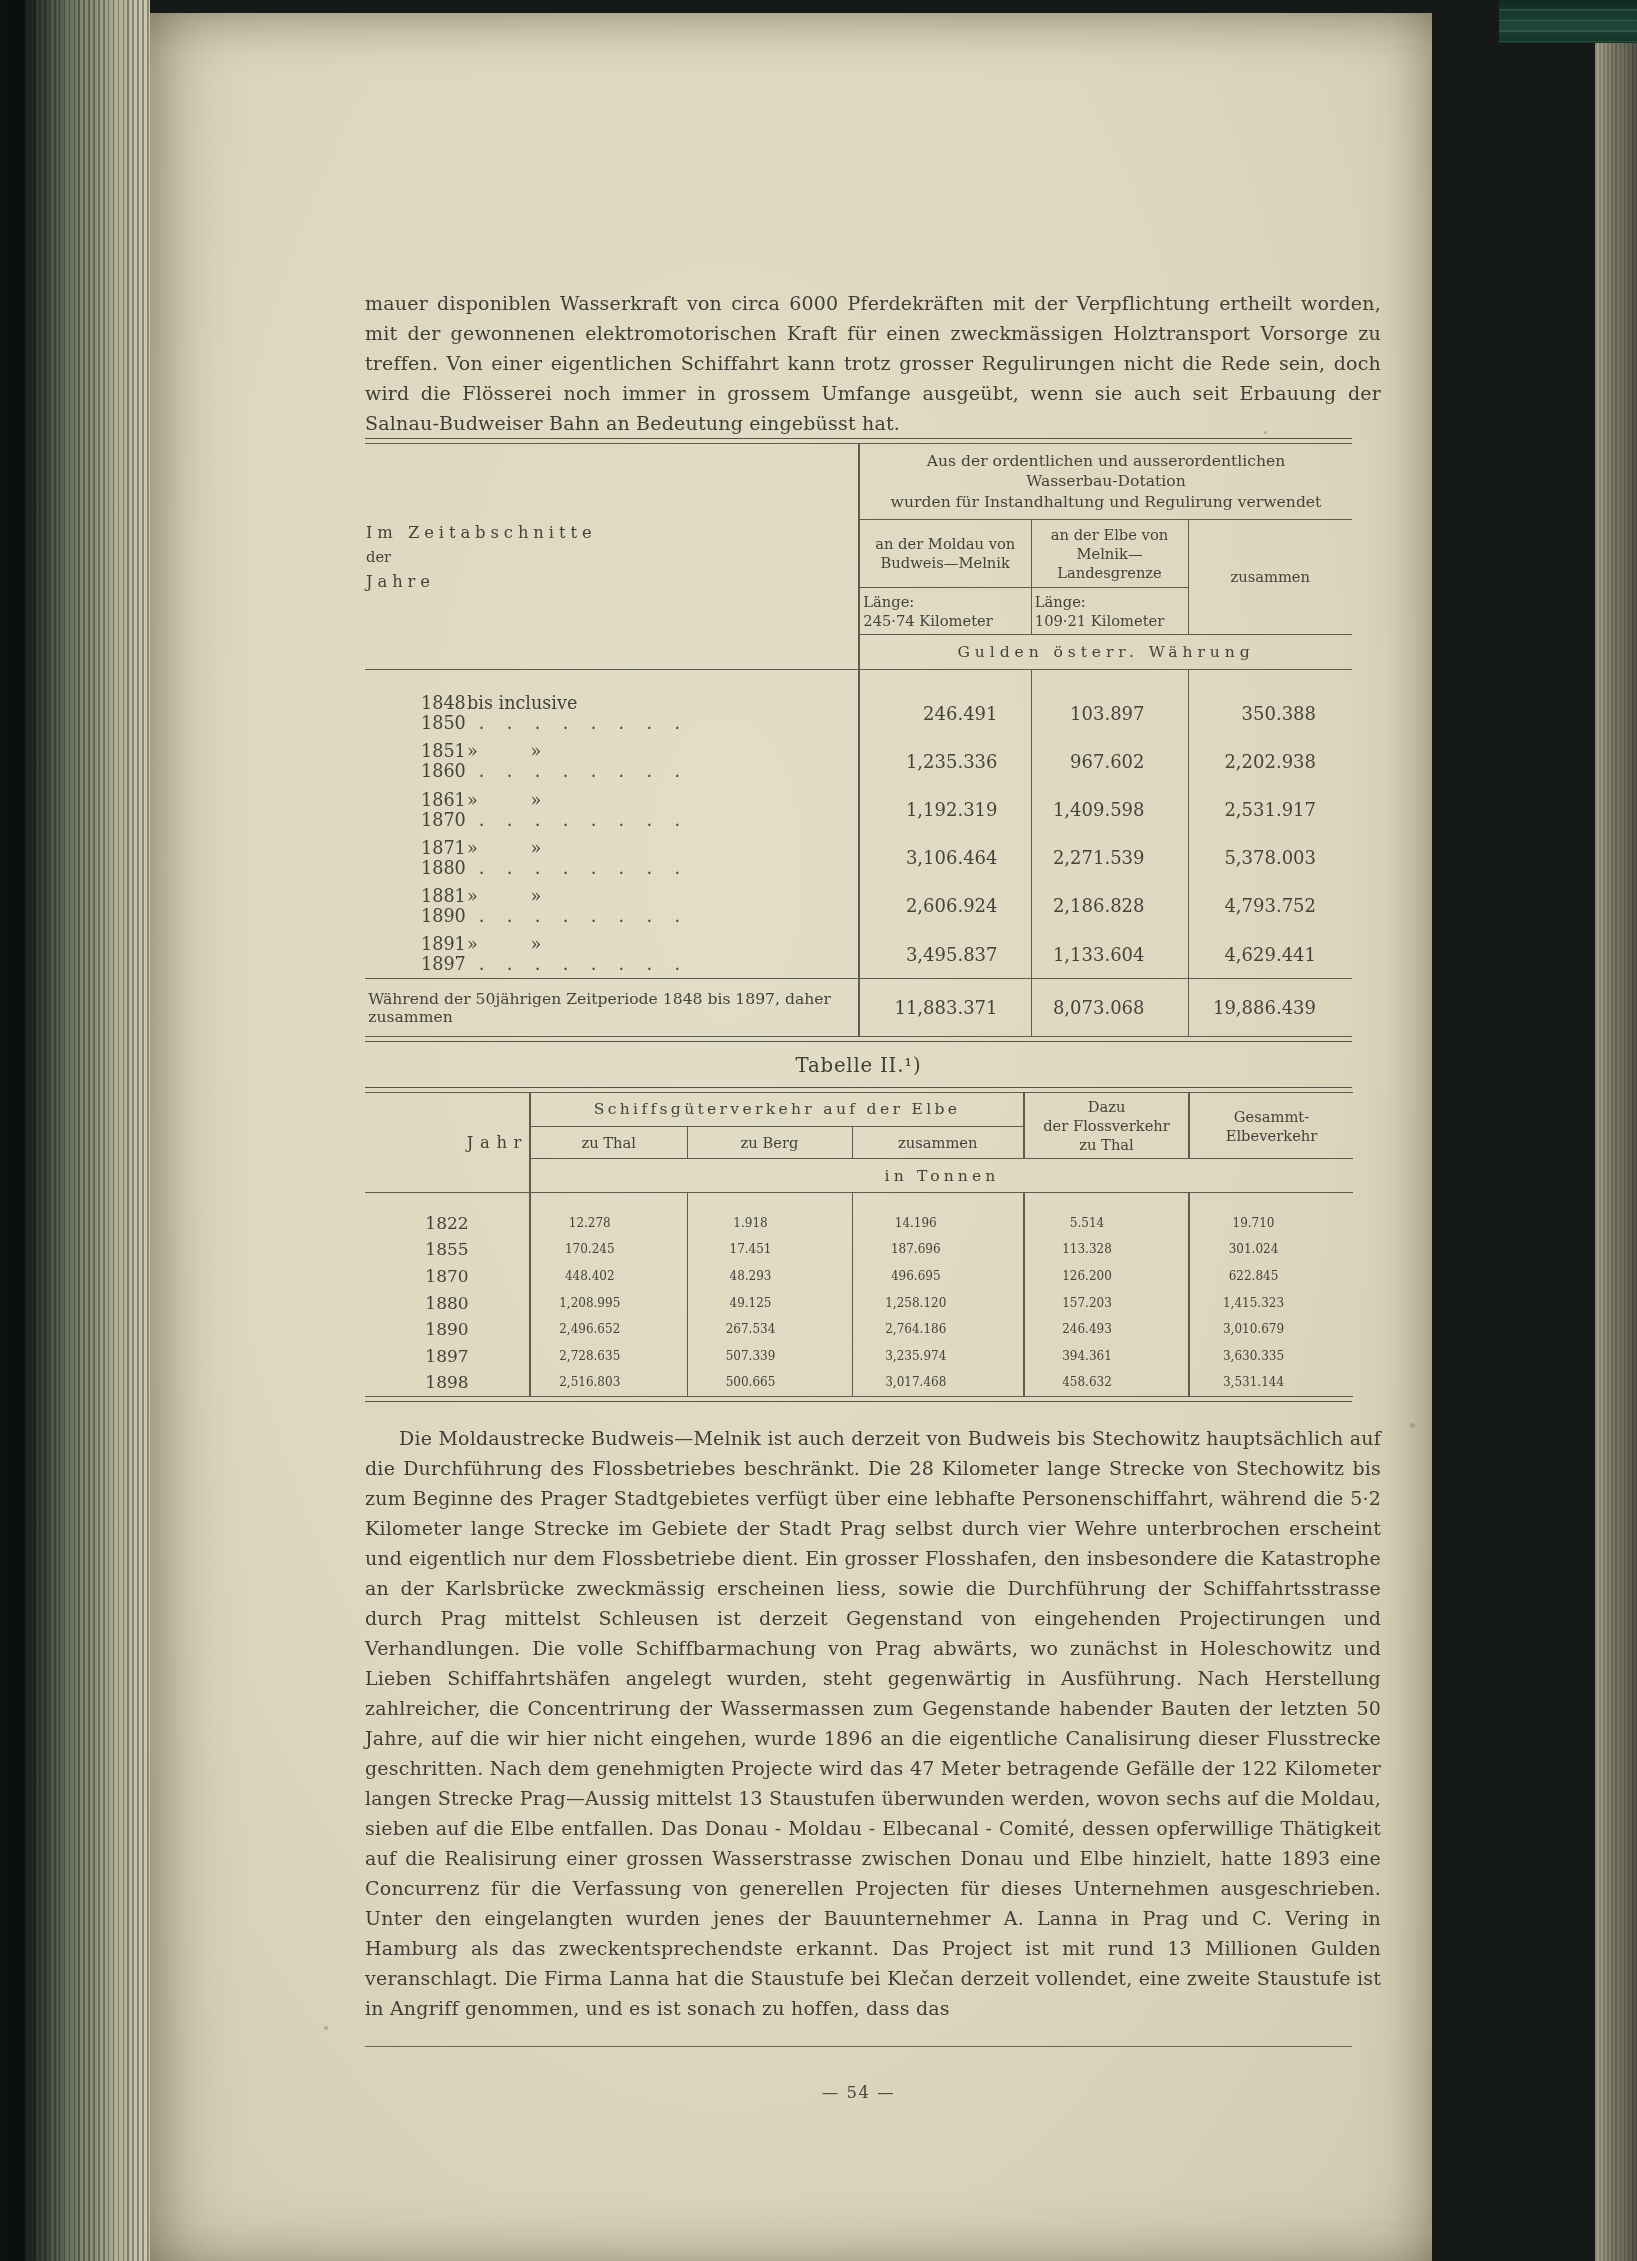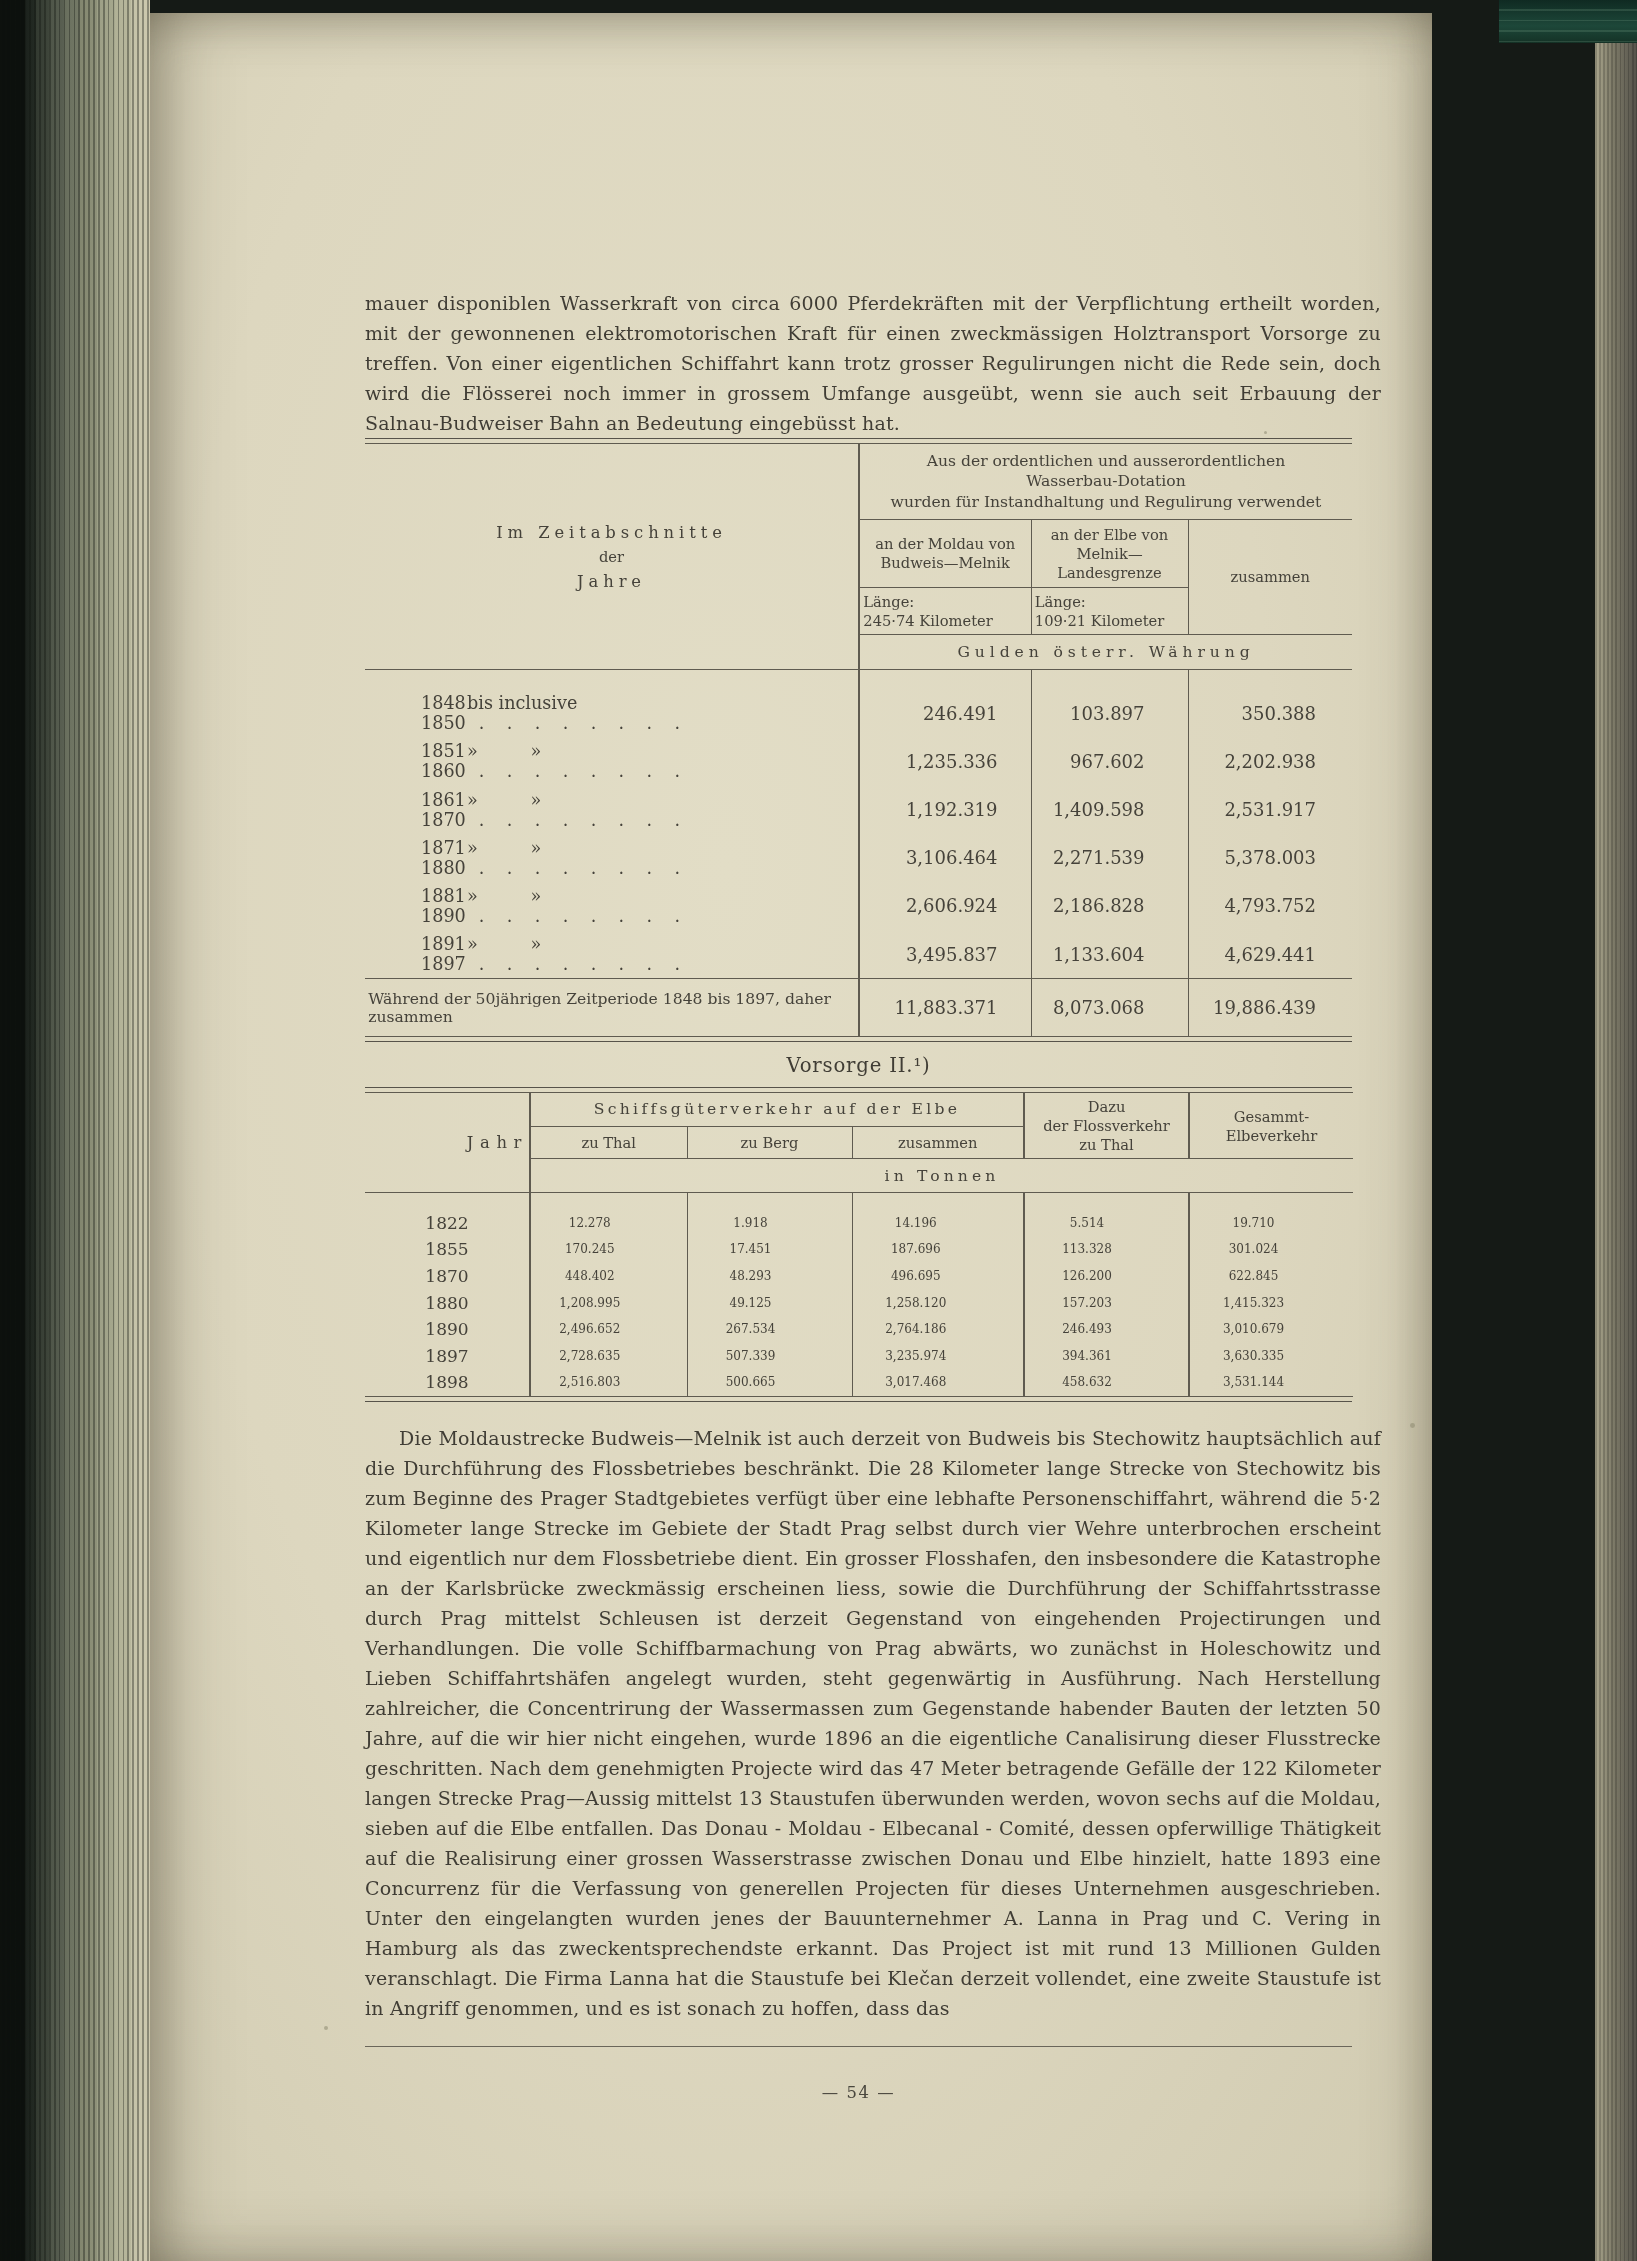--- a/index.html
+++ b/index.html
@@ -47,21 +47,21 @@
   .table-title{width:987px;text-align:center;font-size:19.7px;letter-spacing:0.8px;margin:11.5px 0 9.8px;color:#403d35;}
 
   .twrap{width:987px;border-top:1.6px solid #57534a;border-bottom:1.6px solid #57534a;padding:4.1px 0;}
   table{border-collapse:collapse;table-layout:fixed;width:987px;color:#45423a;}
   table{border-top:0.8px solid #5f5b50;border-bottom:0.8px solid #5f5b50;}
   td{vertical-align:middle;}
   .bdl{border-left:2.5px double #5f5b50;}
   .bsl{border-left:0.8px solid #5f5b50;}
 
   
-  .t1 .head-left{ text-align:center;border-bottom:0.8px solid #5f5b50; }
+  .t1 .head-left{ text-align:left;border-bottom:0.8px solid #5f5b50; }
   .t1 .lh1,.t1 .lh3{font-size:16.4px;letter-spacing:4.9px;}
   .t1 .lh2{font-size:14.7px;margin:6.6px 0;}
   .t1 .band-title{font-size:15.6px;line-height:20.5px;text-align:center;padding:6.6px 21px;border-bottom:0.8px solid #5f5b50;white-space:pre-line;}
   .t1 .subhead{font-size:14.7px;line-height:19px;text-align:center;white-space:pre-line;padding:4.9px 3.3px;border-bottom:0.8px solid #5f5b50;}
   .t1 .zus{font-size:14.7px;text-align:center;border-bottom:0.8px solid #5f5b50;}
   .t1 .laenge{font-size:14.7px;line-height:19px;text-align:left;white-space:pre-line;padding:4.1px 3.3px;border-bottom:0.8px solid #5f5b50;}
   .t1 .gulden{font-size:15.6px;letter-spacing:4.9px;text-align:center;padding:8.2px 3.3px;border-bottom:0.8px solid #5f5b50;}
   .t1 .c-period{font-size:17.6px;padding:4.1px 0 4.1px 56px;}
   .t1 .py{display:inline-block;min-width:46px;}
   .t1 .pmid{display:inline-block;width:141px;white-space:pre;}
@@ -186,21 +186,21 @@
         <tr class="total">
           <td class="total-label">Während der 50jährigen Zeitperiode 1848 bis 1897, daher zusammen</td>
           <td class="num bdl">11,883.371</td>
           <td class="num bsl">8,073.068</td>
           <td class="num bsl">19,886.439</td>
         </tr>
       </tbody>
         </table>
     </div>
 
-    <div class="table-title">Vorsorge II.¹)</div>
+    <div class="table-title">Tabelle II.¹)</div>
 
     <div class="twrap">
       <table class="t2">
         <colgroup>
             <col style="width:165px">
             <col style="width:157px">
             <col style="width:165px">
             <col style="width:172px">
             <col style="width:165px">
             <col style="width:164px">

